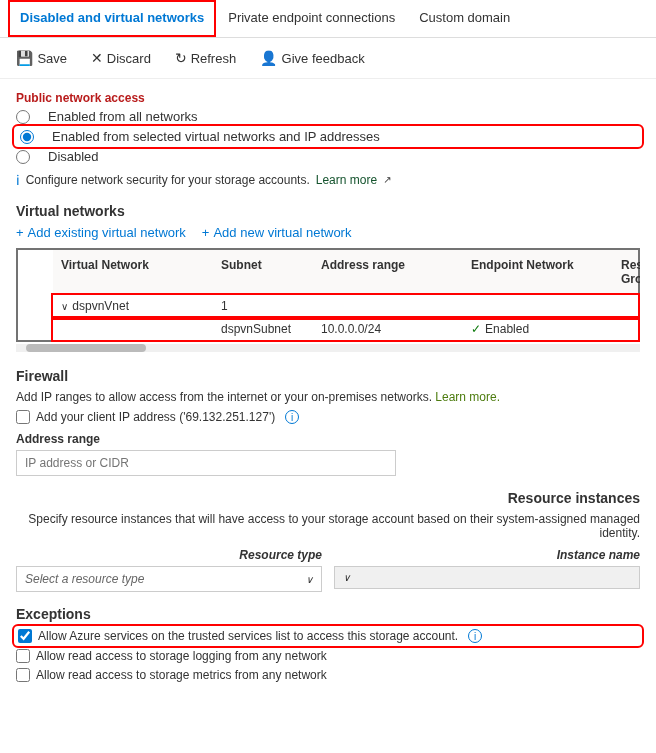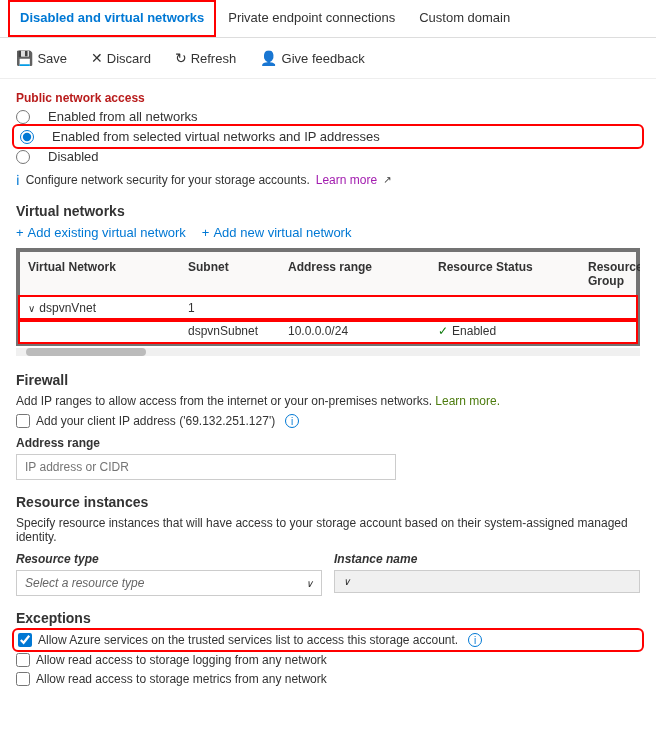--- a/index.html
+++ b/index.html
@@ -16,56 +16,56 @@
     .content { padding: 12px 16px; }
 
     .section-title { font-weight: 700; font-size: 14px; margin-bottom: 6px; margin-top: 14px; }
     .radio-group { display: flex; flex-direction: column; gap: 4px; margin-bottom: 4px; }
     .radio-item { display: flex; align-items: center; gap: 18px; cursor: pointer; }
     .radio-item input[type=radio] { accent-color: #0078d4; width: 14px; height: 14px; }
     .radio-item.selected-option { outline: 2px solid red; outline-offset: 2px; border-radius: 2px; padding: 1px 4px; }
 
     .info-row { display: flex; align-items: center; gap: 6px; margin-top: 6px; color: #333; font-size: 12px; }
     .info-icon { color: #0078d4; font-size: 14px; }
-    .learn-more { color: #a21caf; text-decoration: none; font-size: 12px; }
+    .learn-more { color: #14532d; text-decoration: none; font-size: 12px; }
     .ext-icon { font-size: 10px; }
 
     .vnet-section { margin-top: 10px; }
     .vnet-actions { display: flex; gap: 16px; margin-bottom: 8px; }
     .add-btn { display: flex; align-items: center; gap: 4px; color: #0078d4; cursor: pointer; font-size: 13px; background: none; border: none; }
     .table-wrapper { overflow-x: auto; position: relative; }
     .scroll-bar { height: 8px; background: #f0f0f0; margin: 2px 0; position: relative; }
     .scroll-thumb { height: 8px; background: #bbb; border-radius: 4px; width: 120px; position: absolute; left: 10px; }
 
     .firewall-section { margin-top: 14px; }
     .firewall-desc { font-size: 12px; color: #333; margin-bottom: 6px; }
     .firewall-desc a { color: #4d7c0f; text-decoration: none; }
     
     .checkbox-item { display: flex; align-items: center; gap: 6px; margin-bottom: 6px; cursor: pointer; font-size: 12px; }
     .checkbox-item input[type=checkbox] { width: 14px; height: 14px; }
     
     .field-label { font-weight: 600; font-size: 12px; margin-bottom: 4px; color: #333; }
     .text-input { width: 100%; max-width: 380px; border: 1px solid #ccc; padding: 5px 8px; font-size: 12px; color: #3b82f6; outline: none; }
 
-    .resource-section { margin-top: 2px; }
+    .resource-section { margin-top: 2px; text-align: right; }
     .resource-desc { font-size: 12px; color: #333; margin-bottom: 8px; }
     .resource-row { display: flex; gap: 12px; margin-top: 4px; font-style: italic; }
     .resource-col { flex: 1; }
     .resource-col-label { font-size: 12px; font-weight: 600; margin-bottom: 4px; }
     .select-box { width: 100%; border: 1px solid #ccc; padding: 5px 8px; font-size: 12px; color: #666; display: flex; align-items: center; justify-content: space-between; background: #fff; cursor: pointer; }
     .select-box .chevron { font-size: 10px; color: #333; }
 
     .exceptions-section { margin-top: 14px; }
     .exception-item { display: flex; align-items: center; gap: 6px; margin-bottom: 5px; font-size: 12px; cursor: pointer; }
     .exception-item input[type=checkbox] { width: 14px; height: 14px; accent-color: #0078d4; }
     .exception-highlighted { outline: 2px solid red; outline-offset: 2px; border-radius: 2px; padding: 1px 2px; }
     
     .info-circle { display: inline-flex; align-items: center; justify-content: center; width: 14px; height: 14px; border-radius: 50%; border: 1px solid #0078d4; color: #0078d4; font-size: 10px; margin-left: 4px; cursor: pointer; }
 
-    .vnet-table-container { border: 4px solid #737373; }
+    .vnet-table-container { border: 2px solid #737373; padding-left: 35px; }
     .vnet-header-row { display: grid; grid-template-columns: 160px 100px 150px 150px 1fr; padding: 4px 0; background: #faf9f8; border-bottom: 1px solid #ddd; }
     .vnet-header-row > div { padding: 4px 8px; font-weight: 600; font-size: 12px; }
     .vnet-data-row { display: grid; grid-template-columns: 160px 100px 150px 150px 1fr; border-bottom: 1px solid #ddd; }
     .vnet-data-row > div { padding: 4px 8px; font-size: 12px; display: flex; align-items: center; }
     .vnet-data-row:last-child { border-bottom: none; }
     .vnet-parent-row { background: #fff; outline: 2px solid red; }
     .chevron-down { margin-right: 4px; font-size: 10px; }
     .check-enabled { color: #107c10; margin-right: 4px; }
     .vnet-child-row { background: #fff; outline: 2px solid red; }
 
@@ -137,21 +137,21 @@
         <span>Add new virtual network</span>
       </button>
     </div>
 
     <div class="table-wrapper">
       <div class="vnet-table-container">
         <div class="vnet-header-row">
           <div>Virtual Network</div>
           <div>Subnet</div>
           <div>Address range</div>
-          <div>Resource Status</div>
+          <div>Endpoint Network</div>
           <div>Resource Group</div>
         </div>
 
         <div class="vnet-data-row vnet-parent-row">
           <div>
             <span class="chevron-down">∨</span>
             <span>dspvnVnet</span>
           </div>
           <div>1</div>
           <div></div>

